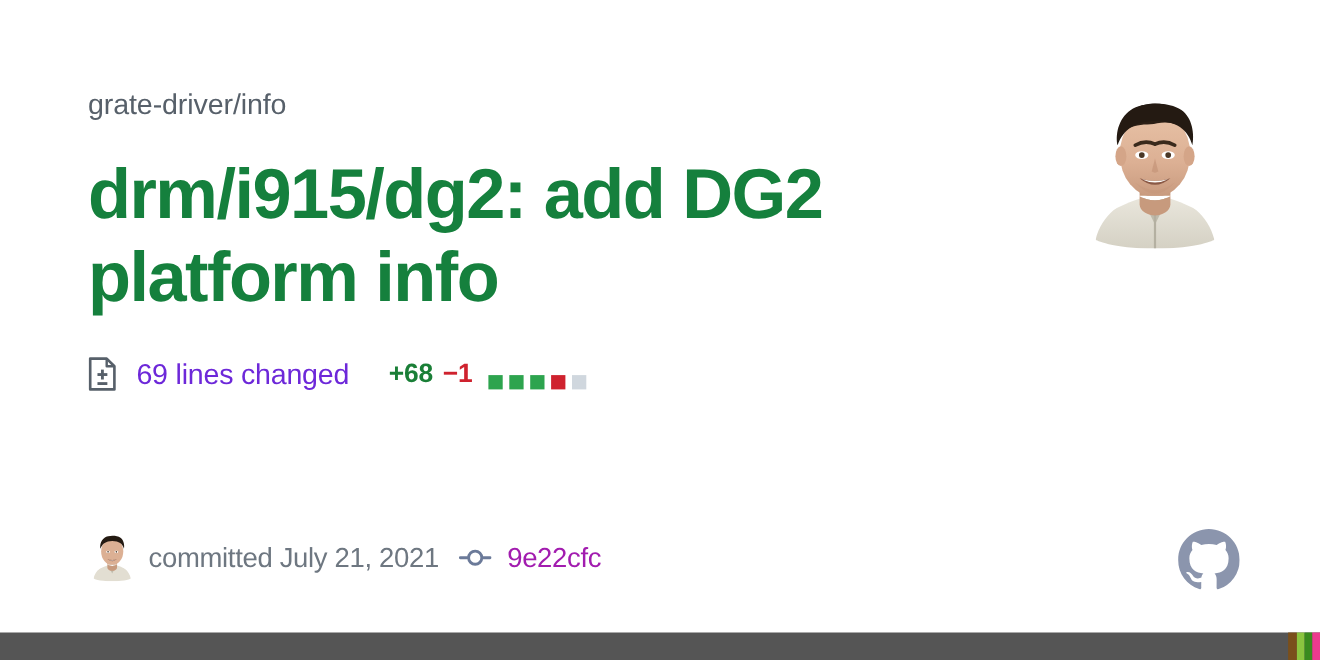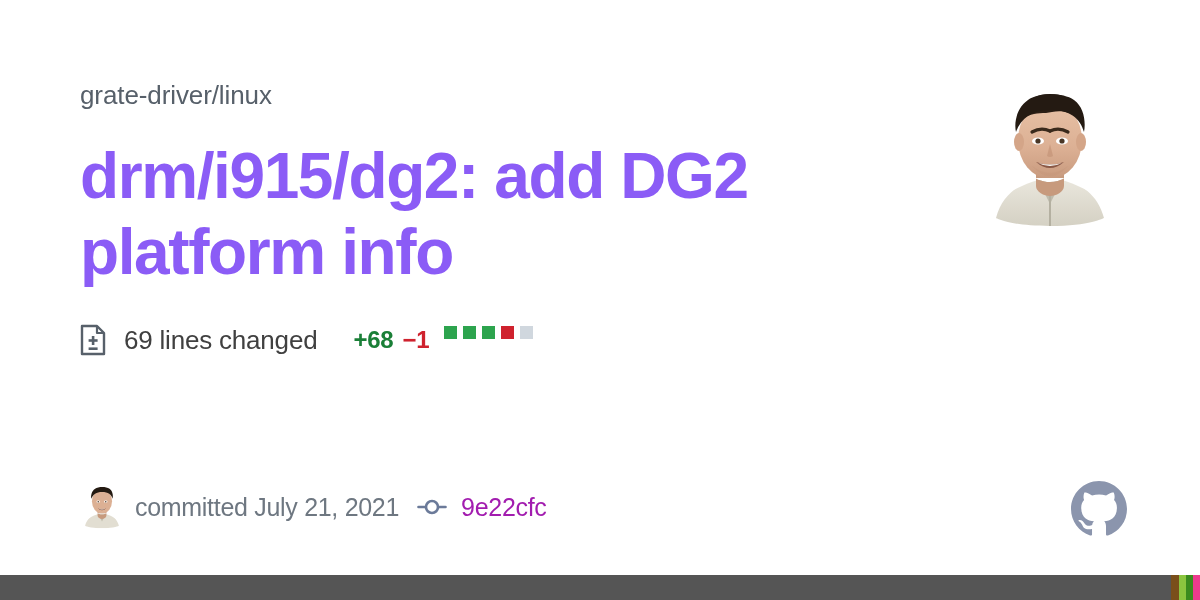--- a/index.html
+++ b/index.html
@@ -37,21 +37,21 @@
     color: #57606a;
     font-weight: 400;
     letter-spacing: -0.1px;
   }
 
   .commit-title {
     margin-top: 26px;
     font-size: 64px;
     line-height: 76px;
     font-weight: 700;
-    color: #8b5cf6;
+    color: #15803d;
     letter-spacing: -1.4px;
     max-width: 790px;
   }
 
   
   .stats-row {
     position: absolute;
     left: 80px;
     top: 320px;
     display: flex;
@@ -63,30 +63,30 @@
     width: 26px;
     height: 32px;
     flex: 0 0 auto;
     display: block;
   }
 
   .lines-changed {
     margin-left: 18px;
     font-size: 26px;
     line-height: 32px;
-    color: #404040;
+    color: #6d28d9;
     font-weight: 400;
     letter-spacing: -0.2px;
     white-space: nowrap;
   }
 
   .diffstat {
     margin-left: 36px;
     display: flex;
-    align-items: flex-start;
+    align-items: flex-end;
     white-space: nowrap;
   }
 
   .additions {
     font-size: 24px;
     font-weight: 700;
     color: #1a7f37;
     letter-spacing: -0.2px;
   }
 
@@ -194,21 +194,21 @@
   }
 
   .bar-stripe { height: 25px; display: block; }
 </style>
 </head>
 <body>
 
 <div class="card" style="background: rgb(255, 255, 255);">
 
   <div class="content">
-    <div class="repo-name">grate-driver/linux</div>
+    <div class="repo-name">grate-driver/info</div>
     <div class="commit-title">drm/i915/dg2: add DG2 platform info</div>
   </div>
 
   <div class="hero-avatar">
     <svg width="140" height="160" viewBox="0 0 140 160">
       <defs>
         <clipPath id="heroClip">
           <path d="M70 148 C30 148 16 140 16 140 C22 116 40 106 56 100 L84 100 C100 106 118 116 124 140 C124 140 110 148 70 148 Z
                    M70 4 C44 4 32 26 32 52 C32 80 48 104 70 104 C92 104 108 80 108 52 C108 26 96 4 70 4 Z"></path>
         </clipPath>

